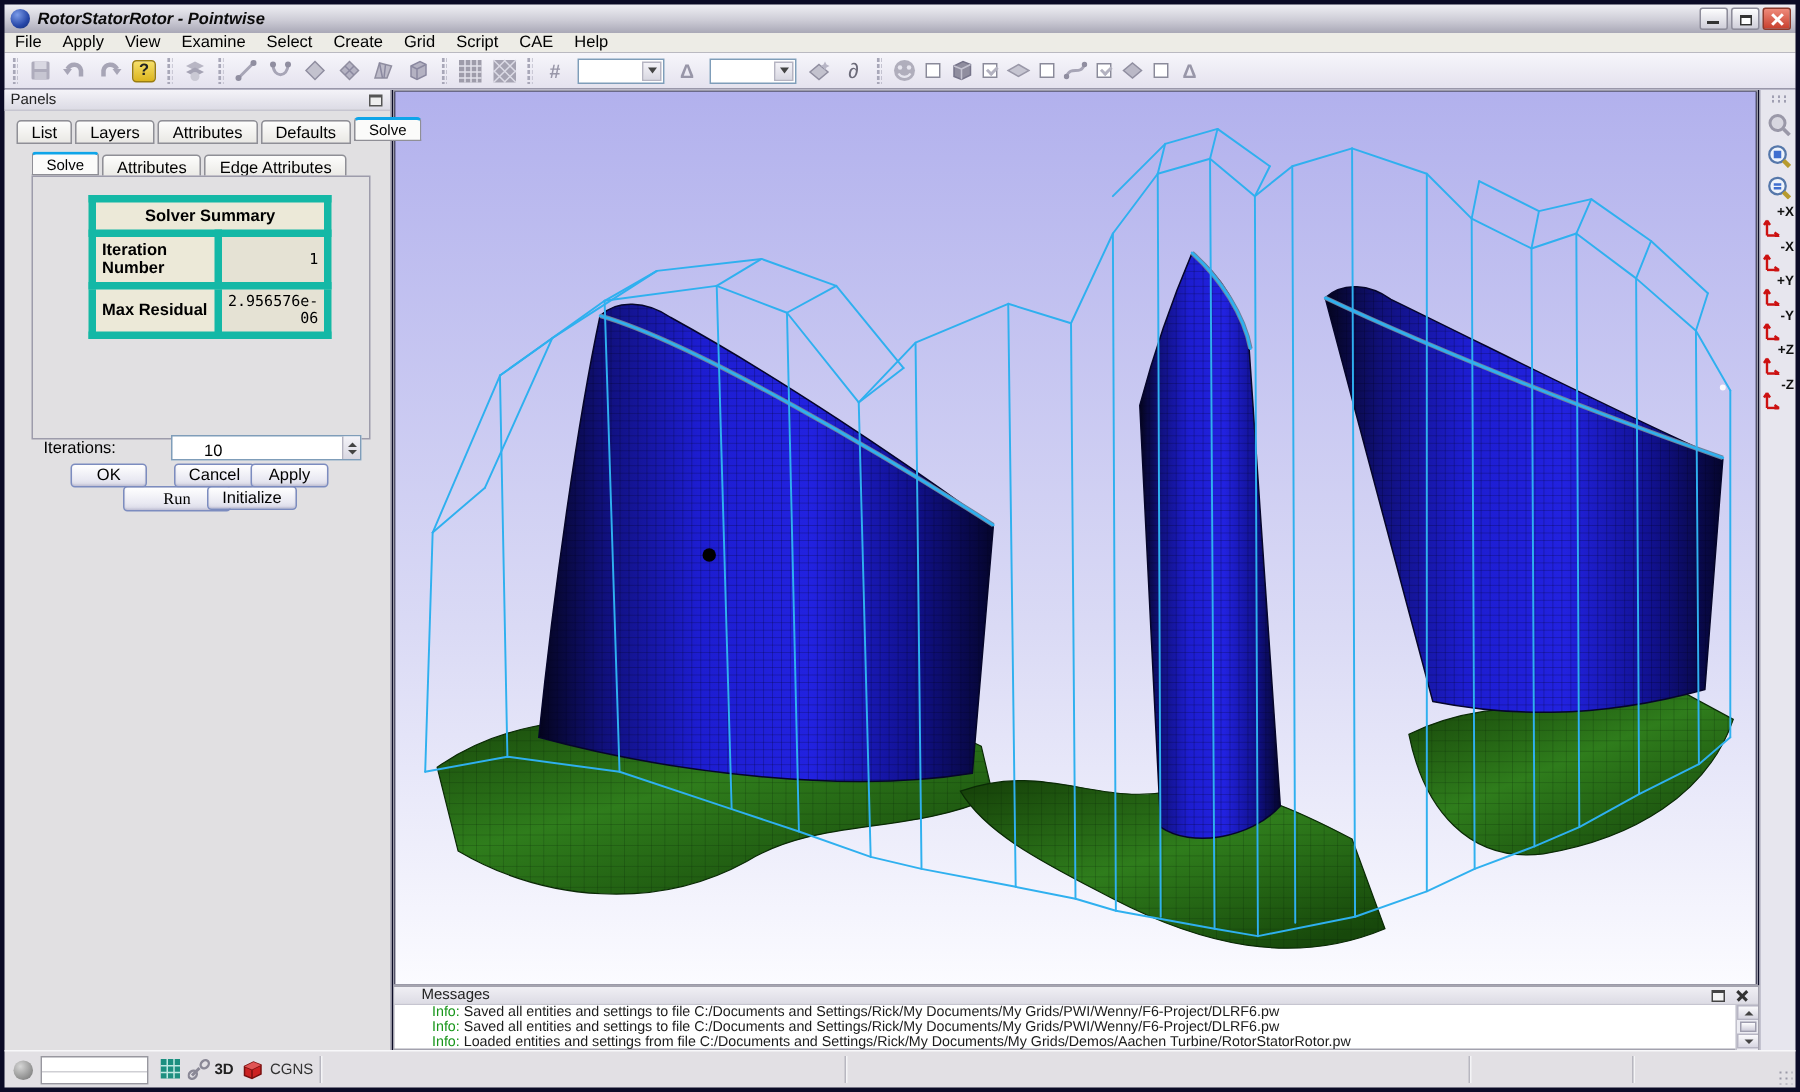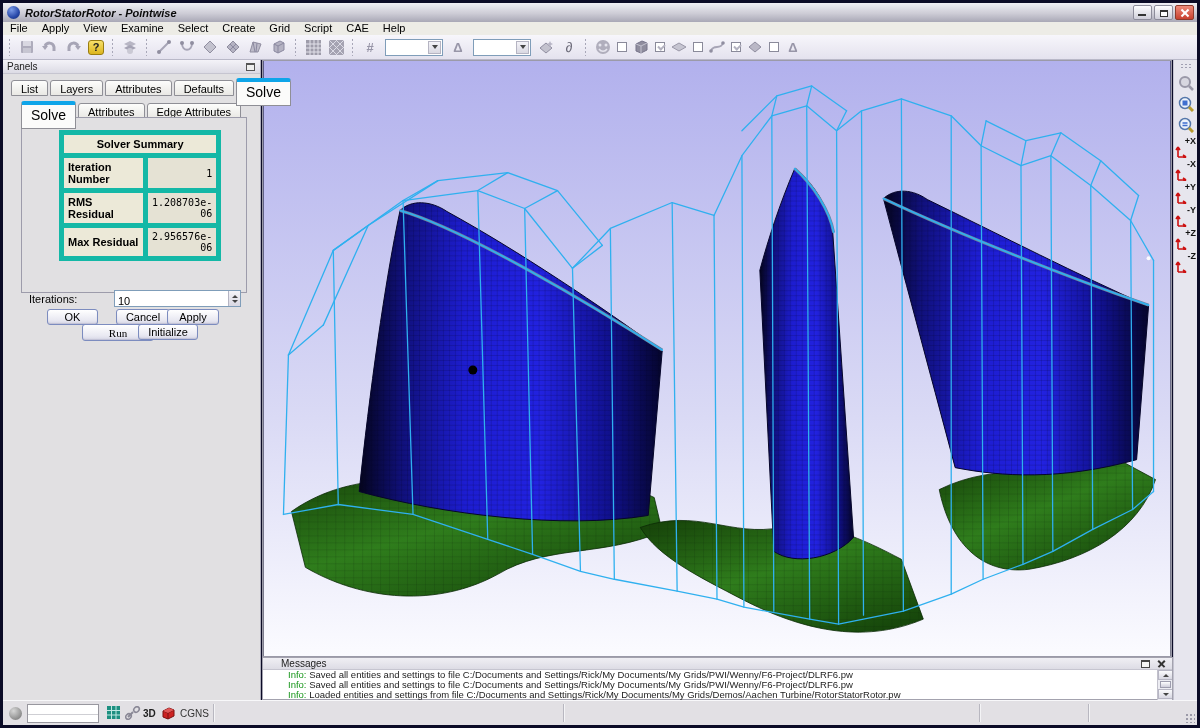--- a/index.html
+++ b/index.html
@@ -50,33 +50,33 @@
 
   
   .left-panel { position:absolute; top:60px; left:3px; width:258px; height:640px; background:#e1e0e2; border-right:1px solid #aeadba; }
   .panels-header { height:14px; background:linear-gradient(180deg,#f4f3f8,#dcdbe5);
     border-bottom:1px solid #c6c5d0; font-size:10px; color:#222; padding-left:4px; line-height:14px; position:relative; }
   .panels-float { position:absolute; right:5px; top:3px; width:9px; height:8px; border:1px solid #555; border-top-width:2px; background:#eee; }
   .tabs-row { position:absolute; left:8px; top:18px; display:flex; }
   .subtabs-row { position:absolute; left:18px; top:41px; display:flex; }
   .tab { font-size:11px; color:#000; padding:2px 9px 1px 9px; background:linear-gradient(180deg,#fdfdfc,#e9e8e4);
     border:1px solid #8f8f96; border-radius:3px 3px 0 0; margin-right:2px; position:relative; top:2px; height:16px; }
-  .tab.active { background:#fbfbfa; border-top:4px solid #0ea5e9; top:0; height:28px; z-index:2; font-size:14px; }
+  .tab.active { background:#fbfbfa; border-top:2px solid #0ea5e9; top:0; height:16px; z-index:2; font-size:10px; }
   .tab-page { position:absolute; left:18px; top:57px; width:226px; height:176px; border:1px solid #9d9cab; background:#e1e0e2; z-index:1; }
 
   .summary-table { position:absolute; left:37px; top:12px; border-collapse:collapse; background:#ece9d8; }
   .summary-table td { border:5px solid #14b8a6; font-size:11px; padding:3px 4px; }
   .summary-table .hdr { font-weight:bold; text-align:center; background:#ece9d8; }
   .summary-table .lbl { font-weight:bold; background:#ece9d8; width:84px; }
   .summary-table .val { font-family:"DejaVu Sans Mono",monospace; font-size:10px; text-align:right; background:#e5e2d4; width:66px; }
 
   .iter-row { position:absolute; left:7px; top:172px; width:212px; height:18px; }
   .iter-label { font-size:11px; color:#000; position:absolute; left:0; top:3px; }
   .iter-field { position:absolute; left:85px; top:0; width:127px; height:17px; background:#fff; border:1px solid #7f9db9; }
-  .iter-field input { width:108px; height:100%; border:none; outline:none; font-size:11px; font-family:"Liberation Sans",sans-serif; padding-left:3px; background:transparent; }
+  .iter-field input { width:108px; height:100%; border:none; outline:none; font-size:11px; font-family:"Liberation Sans",sans-serif; padding-left:21px; background:transparent; }
   .spinner { position:absolute; right:0; top:0; bottom:0; width:12px; background:linear-gradient(180deg,#f4f3f8,#d9d8e2); border-left:1px solid #b5b4c2; display:flex; flex-direction:column; align-items:center; justify-content:center; gap:2px; }
   .tri-up-s { width:0;height:0;border-left:3px solid transparent;border-right:3px solid transparent;border-bottom:3px solid #444; }
   .tri-down-s { width:0;height:0;border-left:3px solid transparent;border-right:3px solid transparent;border-top:3px solid #444; }
 
   .xp-btn { border:1px solid #7c8cbf; border-radius:3px; background:linear-gradient(180deg,#ffffff,#e9e9f2 70%,#d8d8e6);
     font-size:11px; color:#000; font-family:"Liberation Sans",sans-serif; text-align:center; position:absolute; box-shadow:inset 0 -1px 1px rgba(120,120,160,.25); }
   .btn-run { left:60px; top:206px; width:72px; height:17px;font-family:Liberation Serif, serif; }
   .btn-init { left:116px; top:206px; width:60px; height:16px; }
   .btn-ok { left:44px; top:249px; width:51px; height:16px; }
   .btn-cancel { left:113px; top:249px; width:54px; height:16px; }
@@ -331,24 +331,20 @@
 
     <div class="tab-page">
       <table class="summary-table">
         <tbody>
           <tr>
               <td class="hdr" colspan="2">Solver Summary</td>
             </tr>
           <tr>
             <td class="lbl">Iteration Number</td>
             <td class="val">1</td>
-          </tr>
-          <tr>
-            <td class="lbl">RMS Residual</td>
-            <td class="val">1.208703e-06</td>
           </tr>
           <tr>
             <td class="lbl">Max Residual</td>
             <td class="val">2.956576e-06</td>
           </tr>
         </tbody>
       </table>
 
       <div class="iter-row">
         <span class="iter-label">Iterations:</span>

